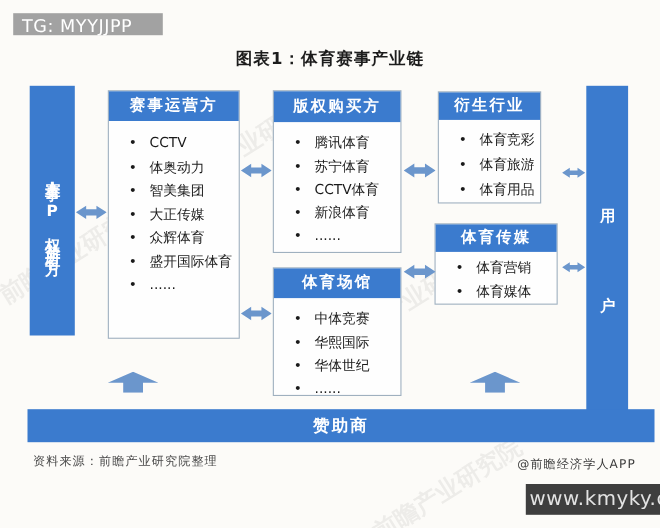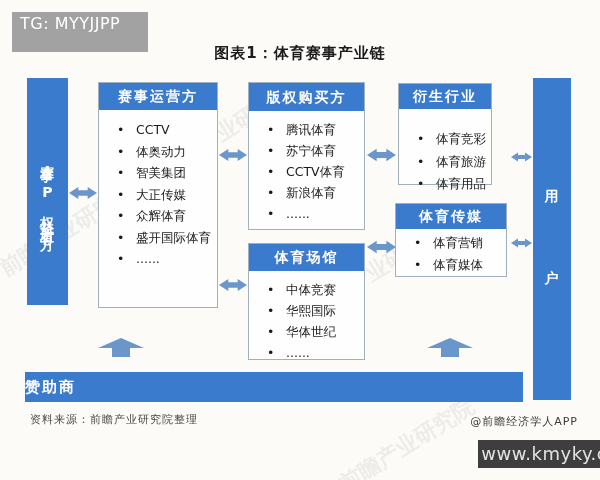--- a/index.html
+++ b/index.html
@@ -2,42 +2,42 @@
 <html><head>
 <meta charset="utf-8">
 <style>
   * { margin:0; padding:0; box-sizing:border-box; }
   body { background:#ffffff; font-family:"DejaVu Sans","Liberation Sans",sans-serif; }
   .stage {
     position:relative; width:600px; height:480px; margin:0 auto;
     background:#fcfbf8; overflow:hidden;
   }
   .tg-badge {
-    position:absolute; left:12px; top:12px; width:136px; height:40px;
+    position:absolute; left:12px; top:12px; width:136px; height:20px;
     background:#a2a2a2; color:#ffffff; font-size:16px; line-height:24px;
     padding-left:8px; letter-spacing:0.5px;
   }
   .title {
     position:absolute; top:44px; left:0; width:100%;
     text-align:center; font-size:15px; font-weight:bold; color:#1c1c1c;
     letter-spacing:1px;
   }
   .bluefill { background:#3b7bce; color:#ffffff; }
   .vbar { position:absolute; display:flex; justify-content:center; }
   .vbar span {
     writing-mode:vertical-lr; text-orientation:upright;
     font-weight:bold; font-size:14px; line-height:1;
   }
   .left-bar { left:27px; top:78px; width:41px; height:227px; align-items:center; }
   .left-bar span { letter-spacing:5px; }
   .right-bar { left:533px; top:78px; width:38px; height:322px; }
   .right-bar span { letter-spacing:80px; padding-top:100px; }
   .sponsor-bar {
-    position:absolute; left:25px; top:372px; width:498px; height:30px;
-    line-height:30px; font-size:15px; font-weight:bold;
+    position:absolute; left:25px; top:372px; width:570px; height:30px;
+    text-align:center; line-height:30px; font-size:15px; font-weight:bold;
     letter-spacing:2px;
   }
   .cbox {
     position:absolute; background:#fefefe;
     border:1px solid #9fb0bf;
   }
   .cbox .hd {
     width:100%; text-align:center; font-size:14px; font-weight:bold;
     letter-spacing:2px;
   }
@@ -54,21 +54,21 @@
   .box2 .hd { height:28px; line-height:28px; }
   .box2 li { line-height:21px; }
   .box2 ul { padding-top:8px; }
   .box3 { left:248px; top:243px; width:117px; height:117px; }
   .box3 .hd { height:27px; line-height:27px; }
   .box3 li { line-height:21px; }
   .box3 ul { padding-top:8px; }
   .box4 { left:398px; top:83px;  width:94px; height:102px; }
   .box4 .hd { height:25px; line-height:25px; }
   .box4 li { line-height:22.5px; }
-  .box4 ul { padding-top:19px; }
+  .box4 ul { padding-top:7px; }
   .box5 { left:395px; top:203px; width:112px; height:74px; }
   .box5 .hd { height:25px; line-height:25px; }
   .box5 li { line-height:22px; }
   .box5 ul { padding-top:3px; }
   .arrow { position:absolute; }
   .a1 { left:69px;  top:185px; }
   .a2 { left:219px; top:147px; }
   .a3 { left:219px; top:277px; }
   .a4 { left:367px; top:147px; }
   .a5 { left:367px; top:239px; }

